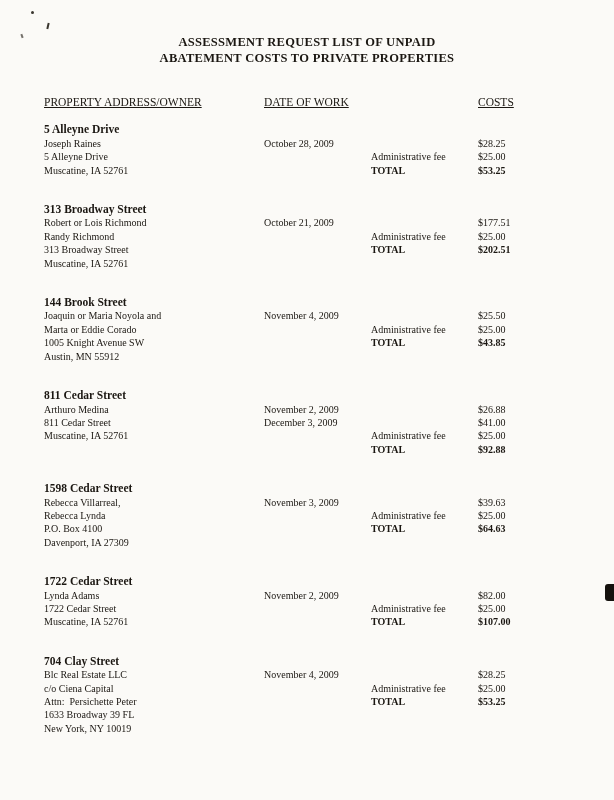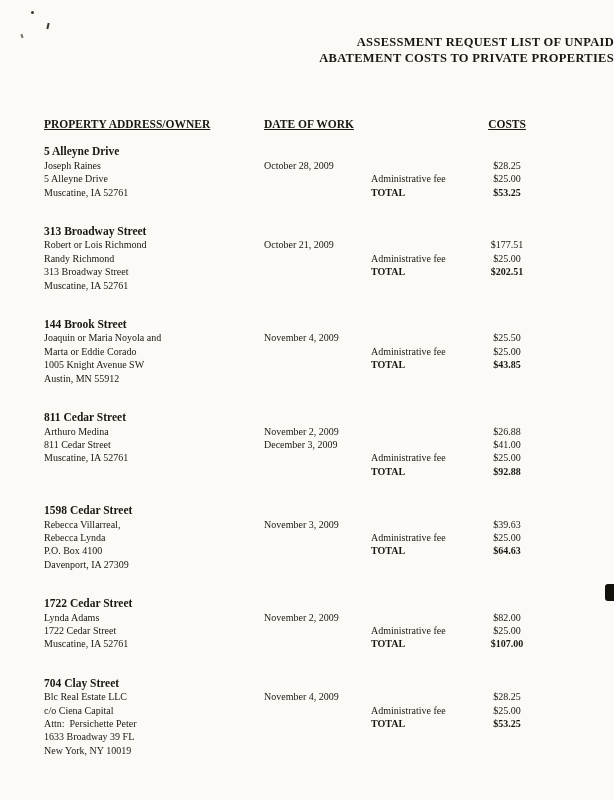--- a/index.html
+++ b/index.html
@@ -15,42 +15,41 @@
 
   
   .artifact { position: absolute; background: #3a362f; }
   .a1 { top: 11px; left: 31px; width: 3px; height: 3px; border-radius: 50%; }
   .a2 { top: 23px; left: 47px; width: 2px; height: 6px; transform: rotate(14deg); }
   .a3 { top: 34px; left: 21px; width: 2px; height: 4px; transform: rotate(-20deg); opacity: .7; }
   .a4 { top: 584px; right: 0; width: 9px; height: 17px; background: #14110d; border-radius: 3px 0 0 3px; }
 
   .title {
     margin: 34px 0 0 0;
-    text-align: right;
+    text-align: center;
     font-size: 12.5px;
     line-height: 16px;
     font-weight: bold;
     letter-spacing: .3px;
   }
 
   .content { margin: 0 0 0 44px; width: 500px; }
 
   .cols-header {
-    margin-top: 52px;
+    margin-top: 30px;
     display: flex;
     font-size: 11.5px;
     line-height: 13.4px;
-    font-weight: bold;
   }
   .u { text-decoration: underline; }
 
   .c-owner { width: 220px; flex: 0 0 220px; white-space: pre; overflow: hidden; }
   .c-date  { width: 107px; flex: 0 0 107px; white-space: pre; }
   .c-label { width: 107px; flex: 0 0 107px; white-space: pre; }
-  .c-cost  { width: 58px;  flex: 0 0 58px; display: inline-flex; justify-content: center; }
+  .c-cost  { width: 58px;  flex: 0 0 58px; display: inline-flex; justify-content: flex-start; }
 
   #entries { margin-top: 14px; }
   .entry { margin-bottom: 26px; }
   .entry .heading {
     font-weight: bold;
     font-size: 11.5px;
     line-height: 13.4px;
   }
   .row {
     display: flex;

